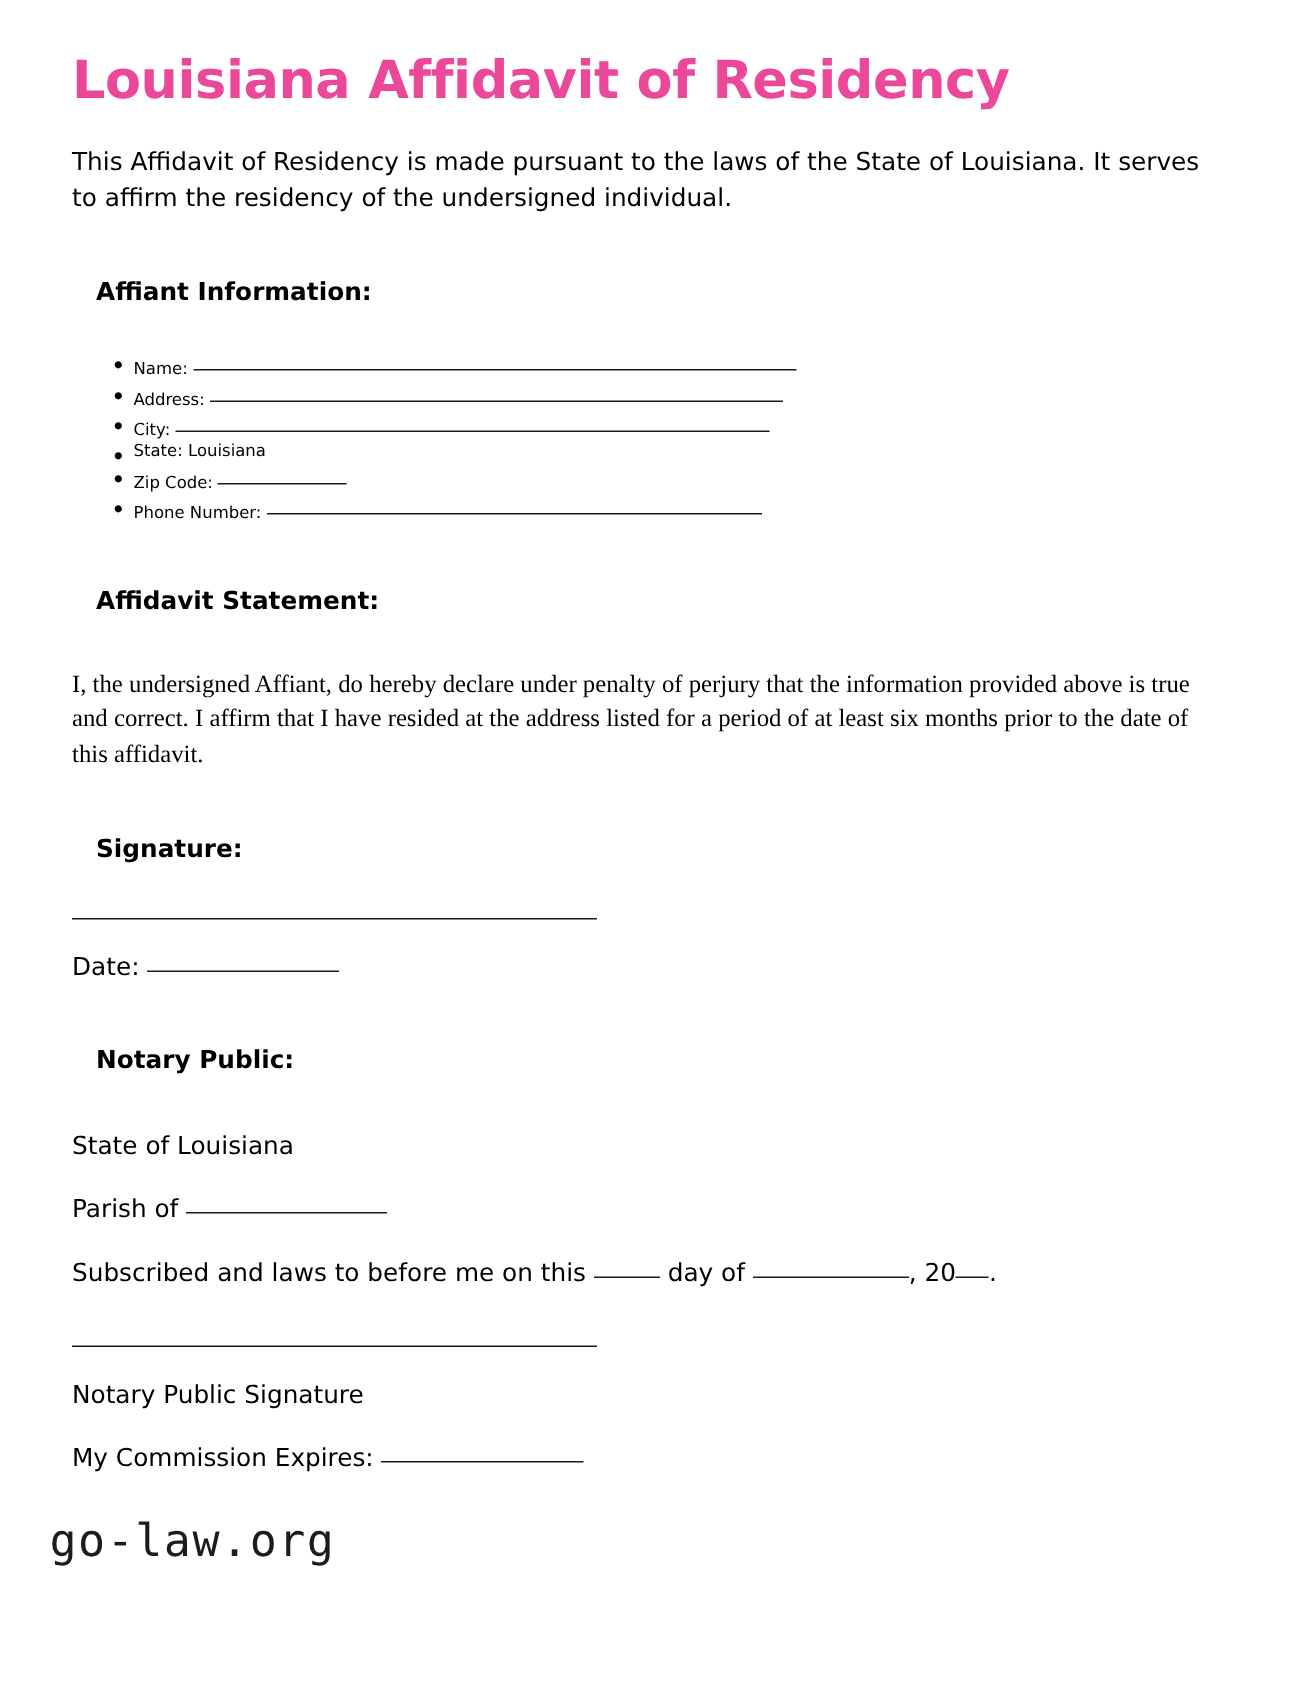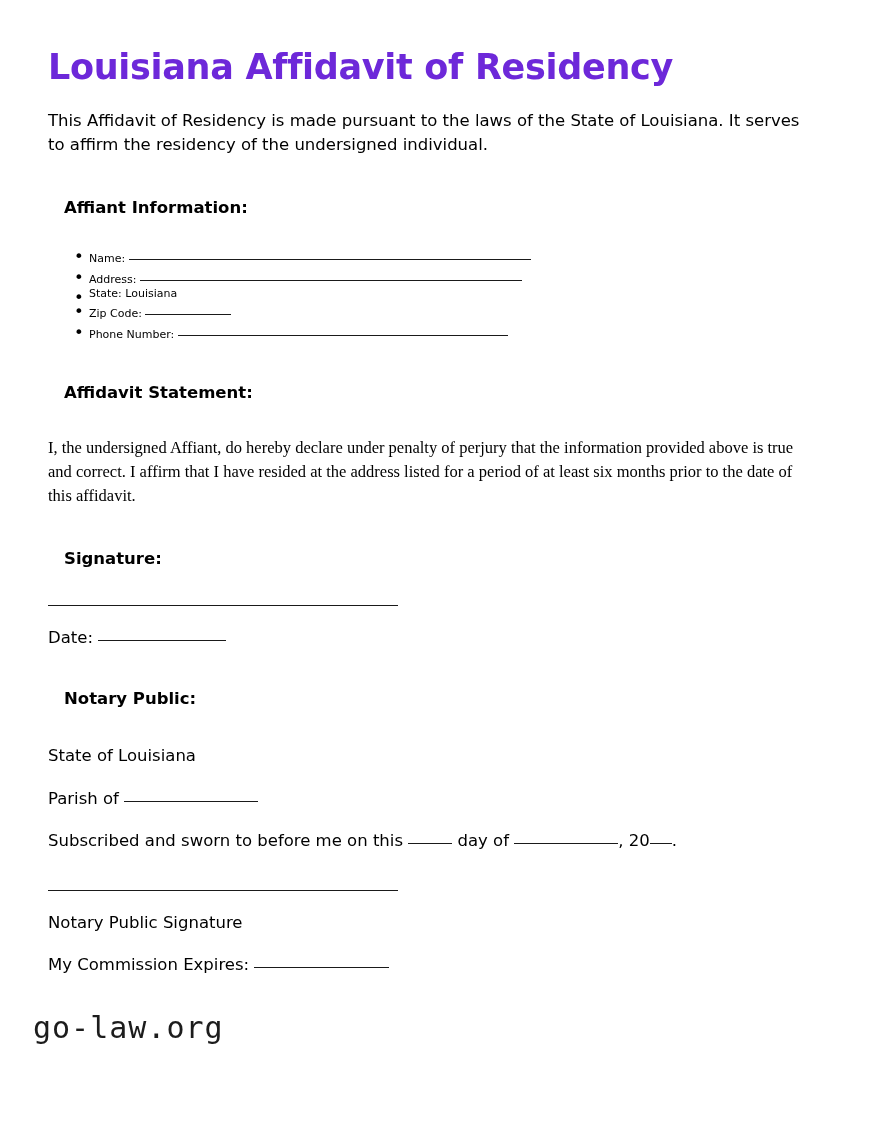--- a/index.html
+++ b/index.html
@@ -23,22 +23,22 @@
     top: 0;
     width: 773px;
   }
 
   .doc-title {
     font-size: 35px;
     font-weight: bold;
     letter-spacing: -0.3px;
     line-height: 1.15;
     margin: 0;
-    padding-top: 47px;
-    color: #6d28d9;
+    padding-top: 34px;
+    color: #ec4899;
   }
 
   .intro {
     font-size: 16.5px;
     line-height: 1.45;
     margin: 0;
     padding-top: 22px;
     width: 772px;
   }
 
@@ -145,20 +145,24 @@
     <ul class="fields">
       <li>
         <span>Name:</span>
         <span class="blank blank-name"></span>
       </li>
       <li>
         <span>Address:</span>
         <span class="blank blank-address"></span>
       </li>
       <li>
+        <span>City:</span>
+        <span class="blank blank-city"></span>
+      </li>
+      <li>
         <span>State:</span>
         <span>Louisiana</span>
       </li>
       <li>
         <span>Zip Code:</span>
         <span class="blank blank-zip"></span>
       </li>
       <li>
         <span>Phone Number:</span>
         <span class="blank blank-phone"></span>
@@ -181,21 +185,21 @@
     <div class="section-heading">Notary Public:</div>
 
     <p class="line-text">State of Louisiana</p>
 
     <p class="line-text">
       <span>Parish of</span>
       <span class="blank blank-parish"></span>
     </p>
 
     <p class="line-text">
-      <span>Subscribed and sworn to before me on this</span>
+      <span>Subscribed and laws to before me on this</span>
       <span class="blank blank-day"></span>
       <span>day of</span>
       <span class="blank blank-month"></span><span>, 20</span><span class="blank blank-year"></span><span>.</span>
     </p>
 
     <div class="notary-rule"></div>
 
     <p class="line-text">Notary Public Signature</p>
 
     <p class="line-text">

